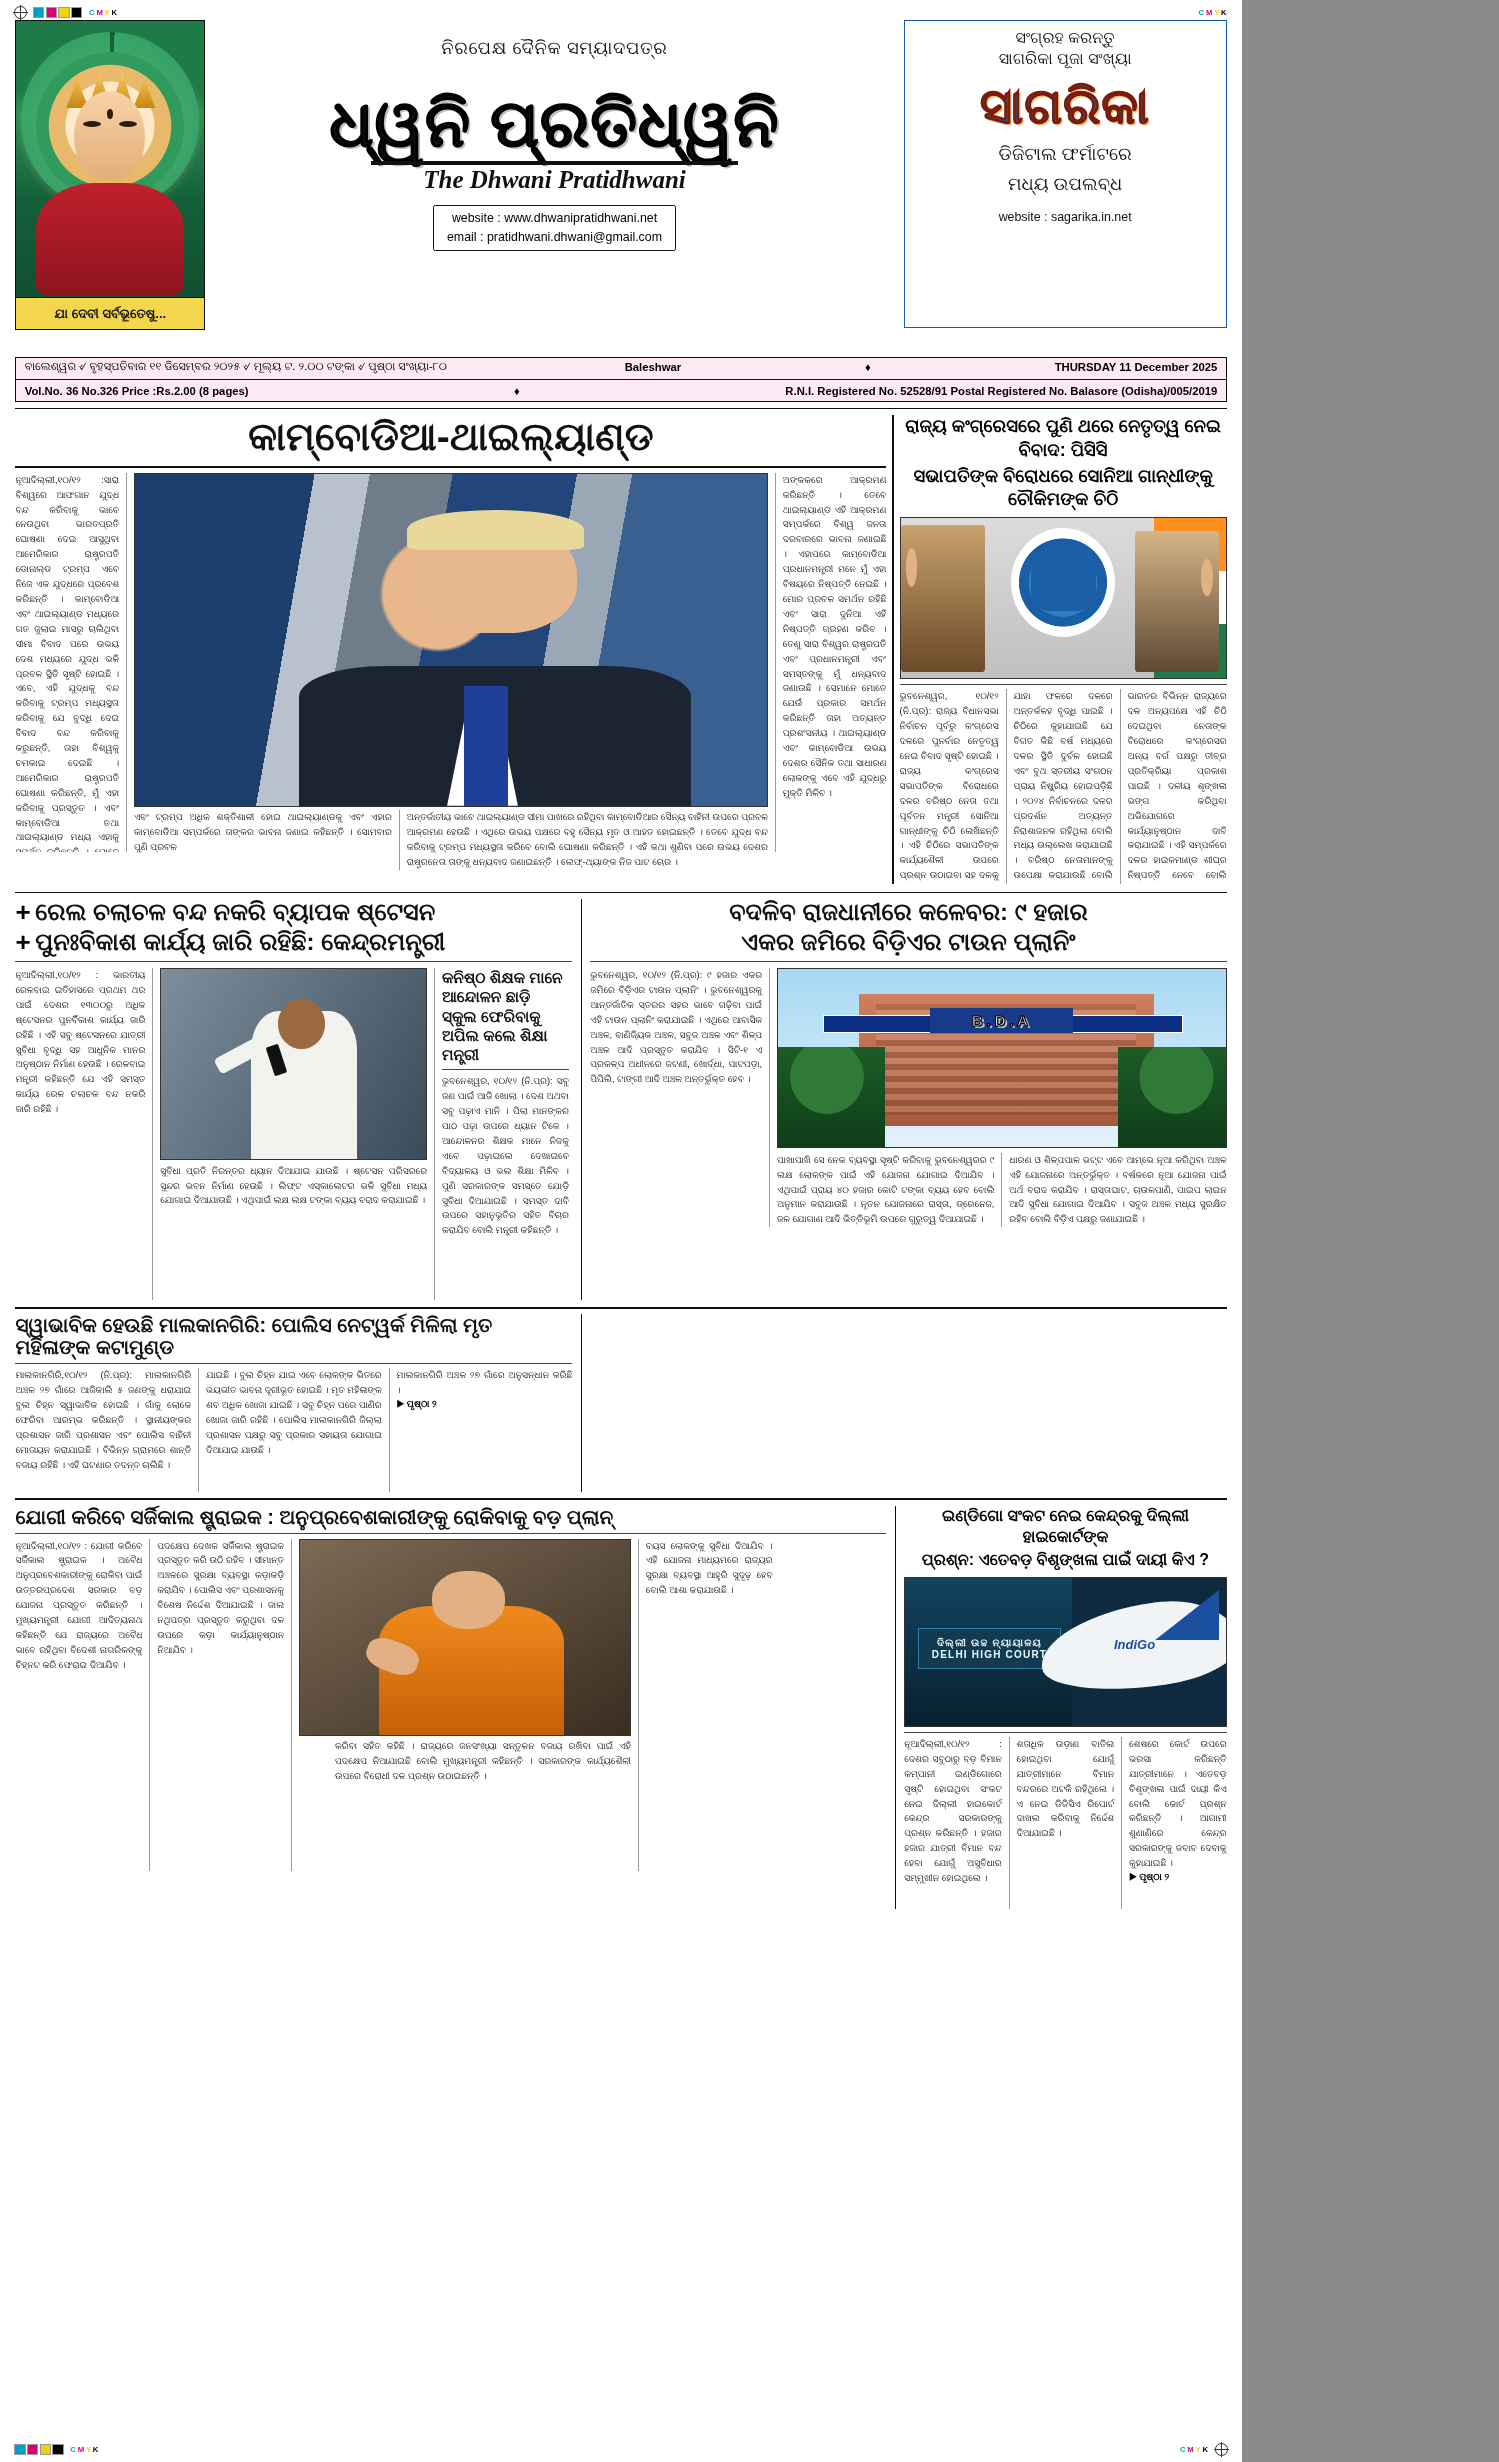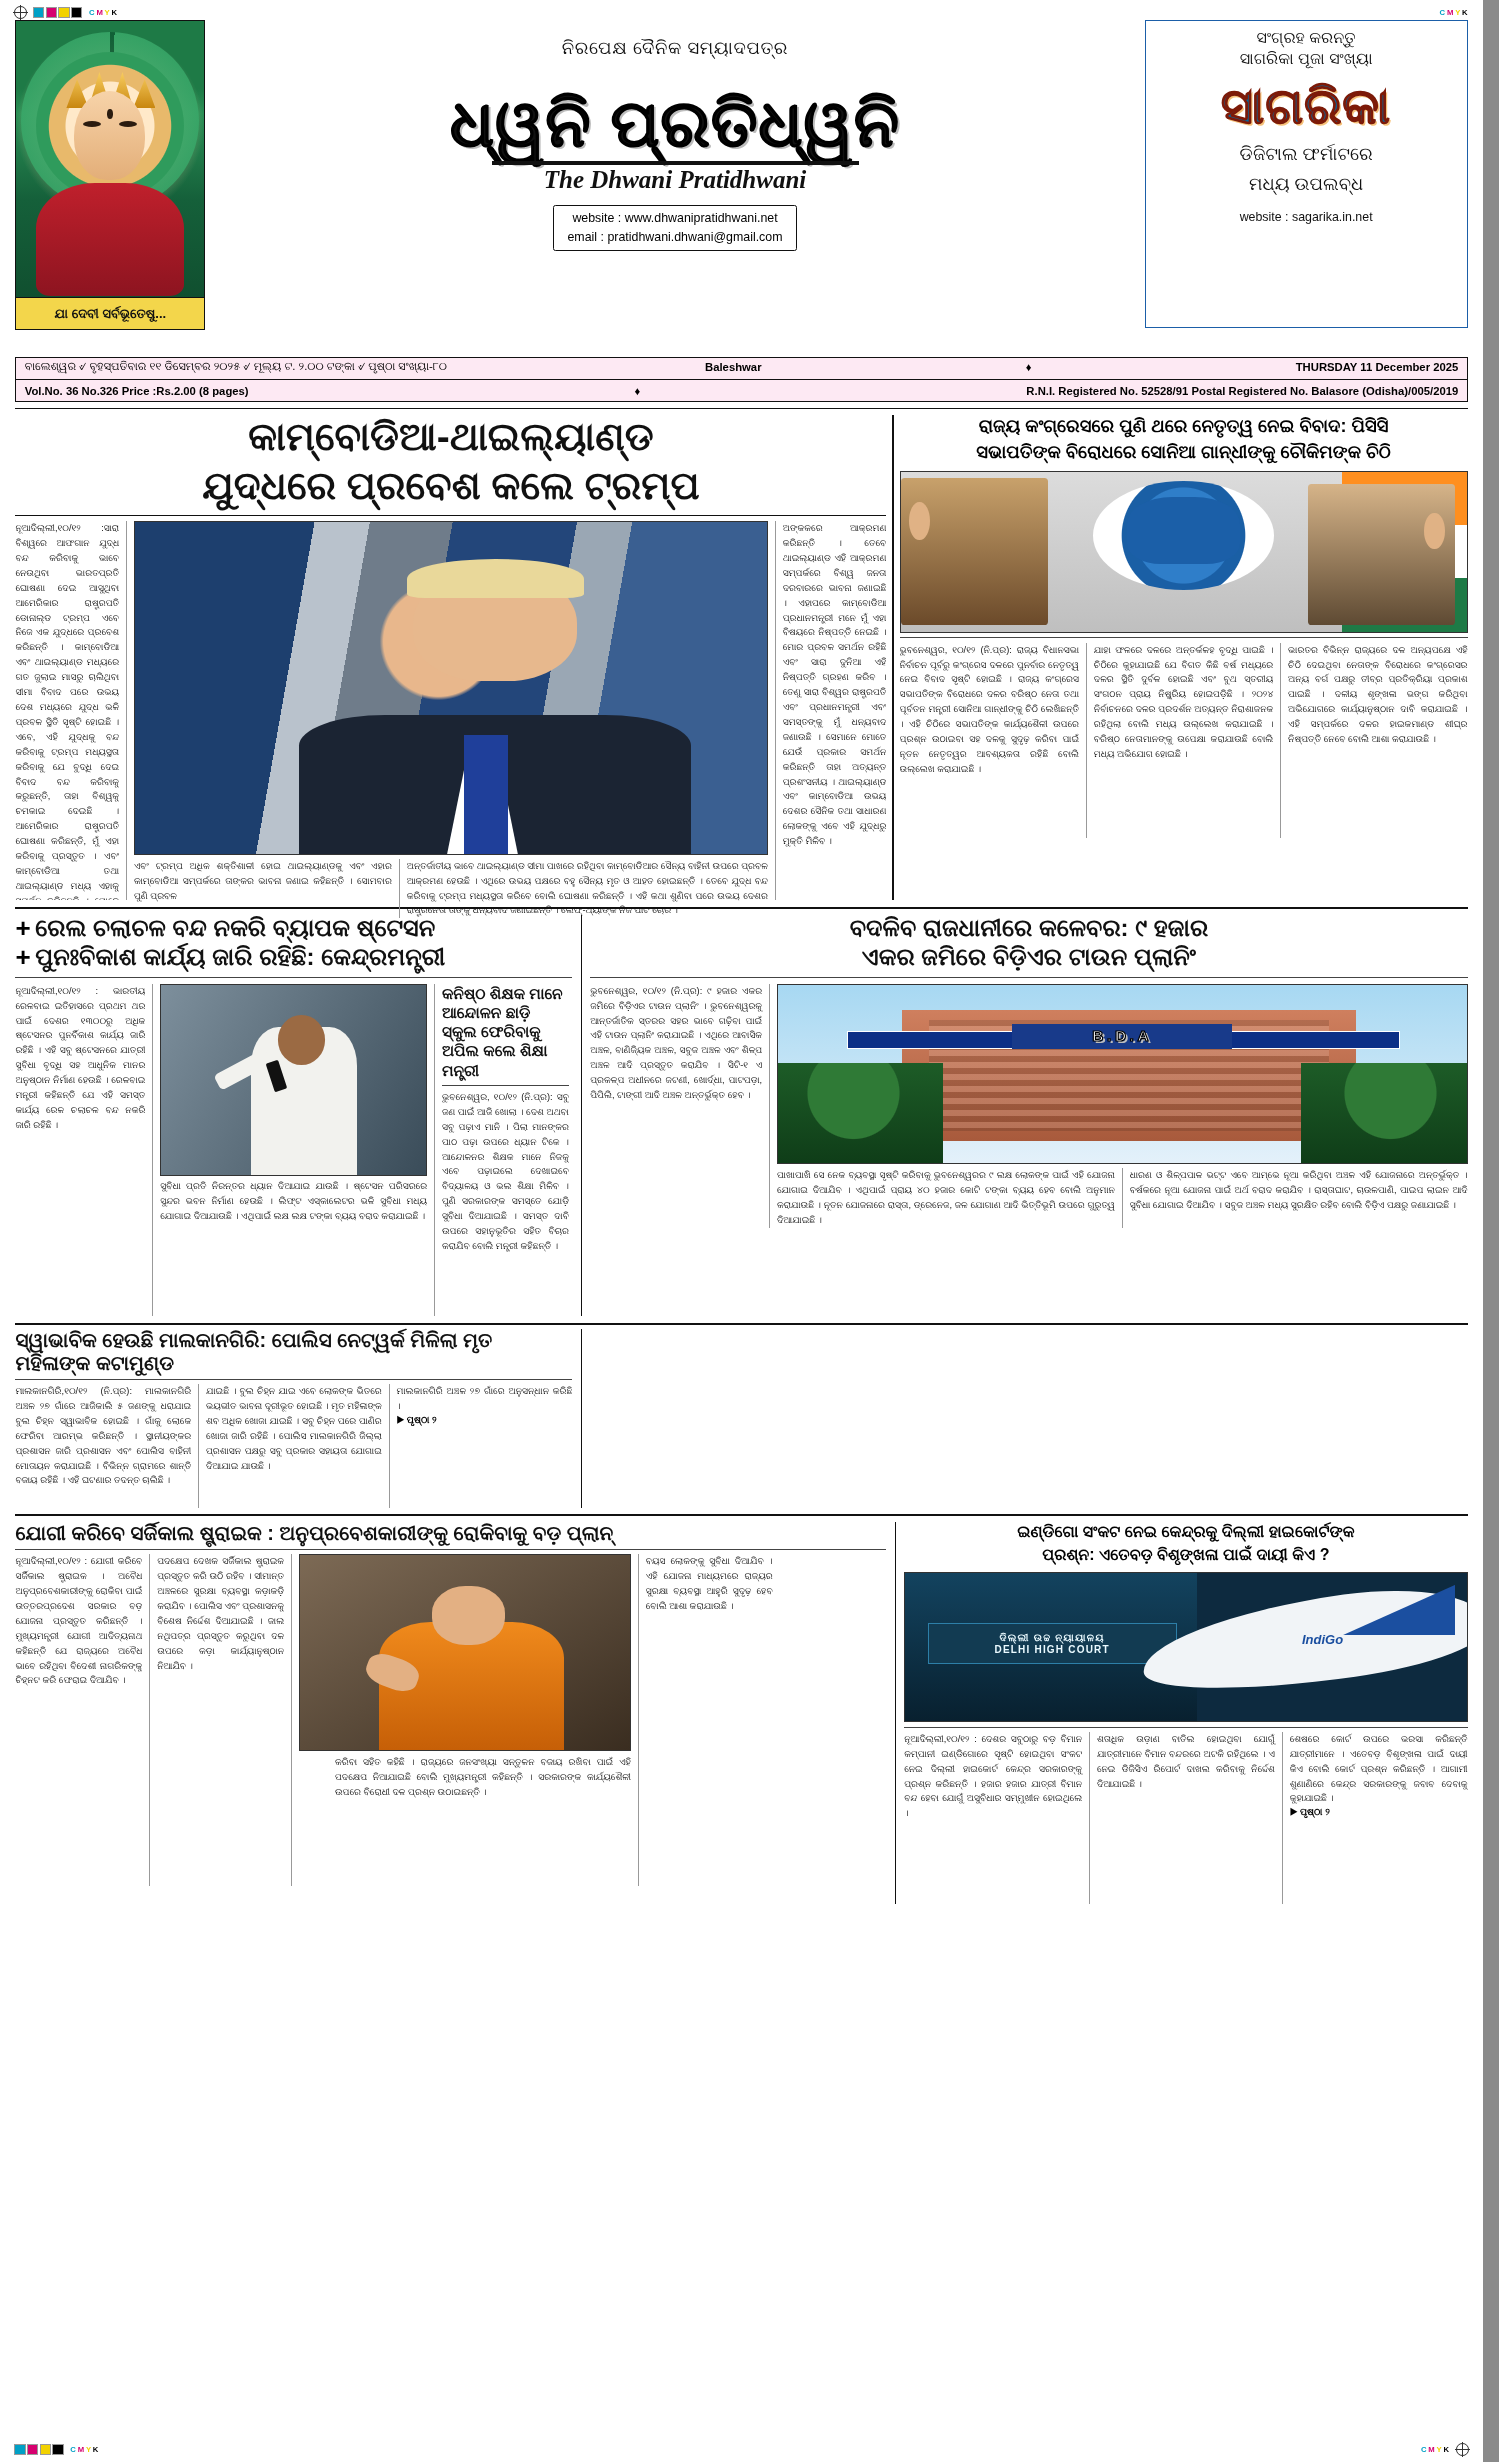--- a/index.html
+++ b/index.html
@@ -1,18 +1,18 @@
 <!DOCTYPE html>
 <html style="font-size:9.5px"><head>
 <meta charset="utf-8">
 <style>
   html,body{margin:0;padding:0;background:#8a8a8a;}
   body{font-family:"Liberation Sans", sans-serif;}
   .page{
-    width:1483px;height:2462px;background:#fff;position:relative;overflow:hidden;
+    width:1242px;height:2462px;background:#fff;position:relative;overflow:hidden;
     box-sizing:border-box;
   }
   
   .regbar{position:absolute;left:0;right:0;height:18px;display:flex;align-items:center;justify-content:space-between;padding:0 14.2px;box-sizing:border-box;}
   .regbar.top{top:3.6px;}
   .regbar.bottom{bottom:3.6px;}
   .cmyk{font-size:7.7px;letter-spacing:0.6px;color:#111;font-weight:bold;}
   .cmyk span{padding:0 0.6px;}
   .c{color:#00a0c6}.m{color:#d6006f}.y{color:#f2d200}.k{color:#000}
   .swatches{display:flex;gap:1.2px;}
@@ -211,21 +211,20 @@
         <div class="dl-right">R.N.I. Registered No. 52528/91   Postal Registered No. Balasore (Odisha)/005/2019</div>
       </div>
     </div>
 
     <div class="rule"></div>
 
     <div style="display:flex;gap:6px;">
 
       <div style="width:871px;">
         <div class="hl">କାମ୍ବୋଡିଆ-ଥାଇଲ୍ୟାଣ୍ଡ</div>
-        <div class="hl" style="margin-top:4.7px;">ଯୁଦ୍ଧରେ ପ୍ରବେଶ କଲେ ଟ୍ରମ୍ପ</div>
         <div class="rule" style="margin:7.1px 0 4.7px;"></div>
         <div class="cols" style="height:379px;">
           <div class="col" style="max-width:110px;overflow:hidden;">
             <div class="body">ନୂଆଦିଲ୍ଲୀ,୧୦/୧୨ :ସାରା ବିଶ୍ୱରେ ଆଫଗାନ ଯୁଦ୍ଧ ବନ୍ଦ କରିବାକୁ ଭାବେ ନେଉଥିବା ଭାରତପ୍ରତି ଘୋଷଣା ଦେଇ ଆସୁଥିବା ଆମେରିକାର ରାଷ୍ଟ୍ରପତି ଡୋନାଲ୍ଡ ଟ୍ରମ୍ପ ଏବେ ନିଜେ ଏକ ଯୁଦ୍ଧରେ ପ୍ରବେଶ କରିଛନ୍ତି । କାମ୍ବୋଡିଆ ଏବଂ ଥାଇଲ୍ୟାଣ୍ଡ ମଧ୍ୟରେ ଗତ ଜୁଲାଇ ମାସରୁ ଚାଲିଥିବା ସୀମା ବିବାଦ ପରେ ଉଭୟ ଦେଶ ମଧ୍ୟରେ ଯୁଦ୍ଧ ଭଳି ପ୍ରବଳ ସ୍ଥିତି ସୃଷ୍ଟି ହୋଇଛି । ଏବେ, ଏହି ଯୁଦ୍ଧକୁ ବନ୍ଦ କରିବାକୁ ଟ୍ରମ୍ପ ମଧ୍ୟସ୍ଥତା କରିବାକୁ ଯେ ବୁଦ୍ଧି ଦେଇ ବିବାଦ ବନ୍ଦ କରିବାକୁ କରୁଛନ୍ତି, ତାହା ବିଶ୍ୱକୁ ଚମକାଇ ଦେଇଛି । ଆମେରିକାର ରାଷ୍ଟ୍ରପତି ଘୋଷଣା କରିଛନ୍ତି, ମୁଁ ଏହା କରିବାକୁ ପ୍ରସ୍ତୁତ । ଏବଂ କାମ୍ବୋଡିଆ ତଥା ଥାଇଲ୍ୟାଣ୍ଡ ମଧ୍ୟ ଏହାକୁ ସମର୍ଥନ କରିଛନ୍ତି । ମୋତେ ଏକ ଫୋନ୍ କଲ୍ କରିବା ପରେ ମୁଁ ଏକ ଫୋନ୍ କଲ୍ କରିବି ।</div>
           </div>
           <div class="vline"></div>
           <div style="width:634px;">
             <div class="photo ph-trump" style="height:332px;">
               <div class="head"></div>
                 <div class="hair"></div>

